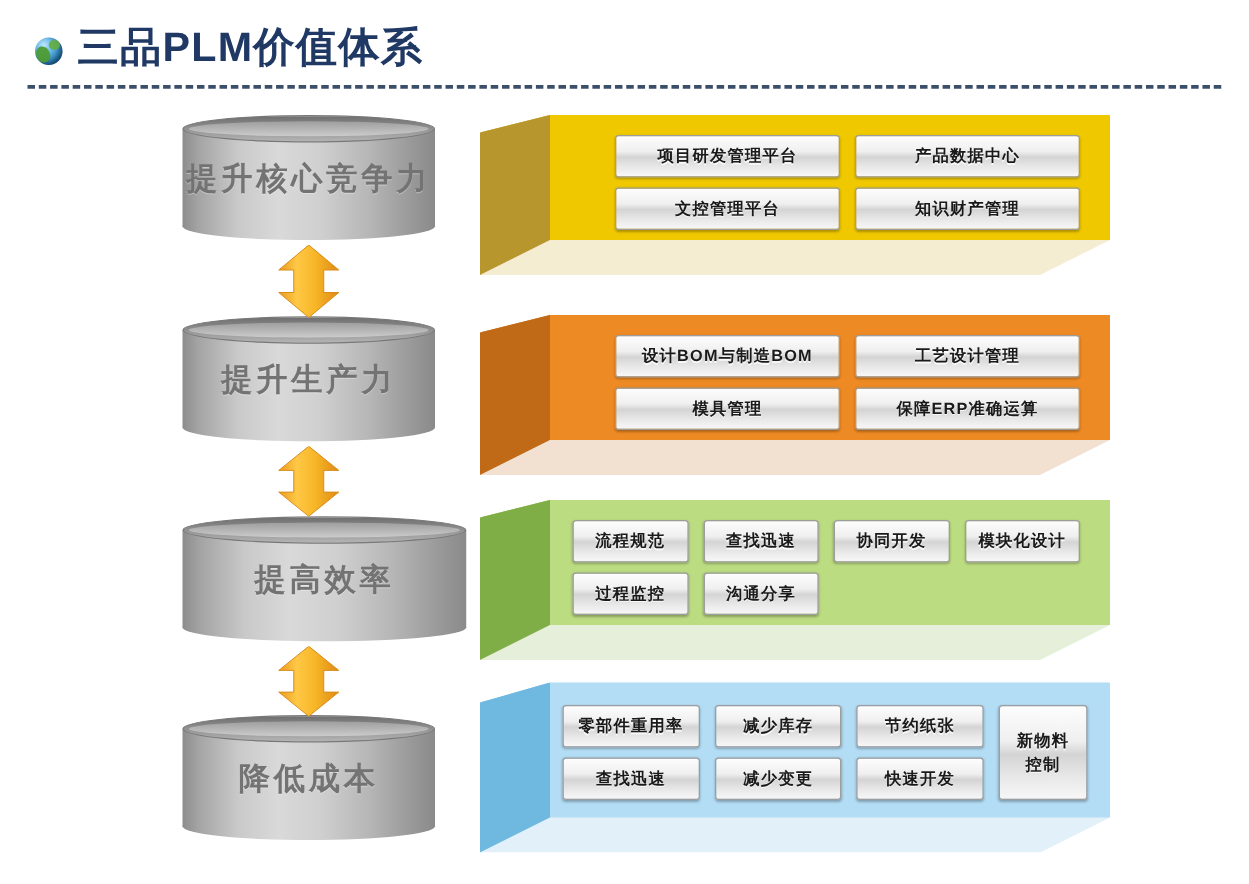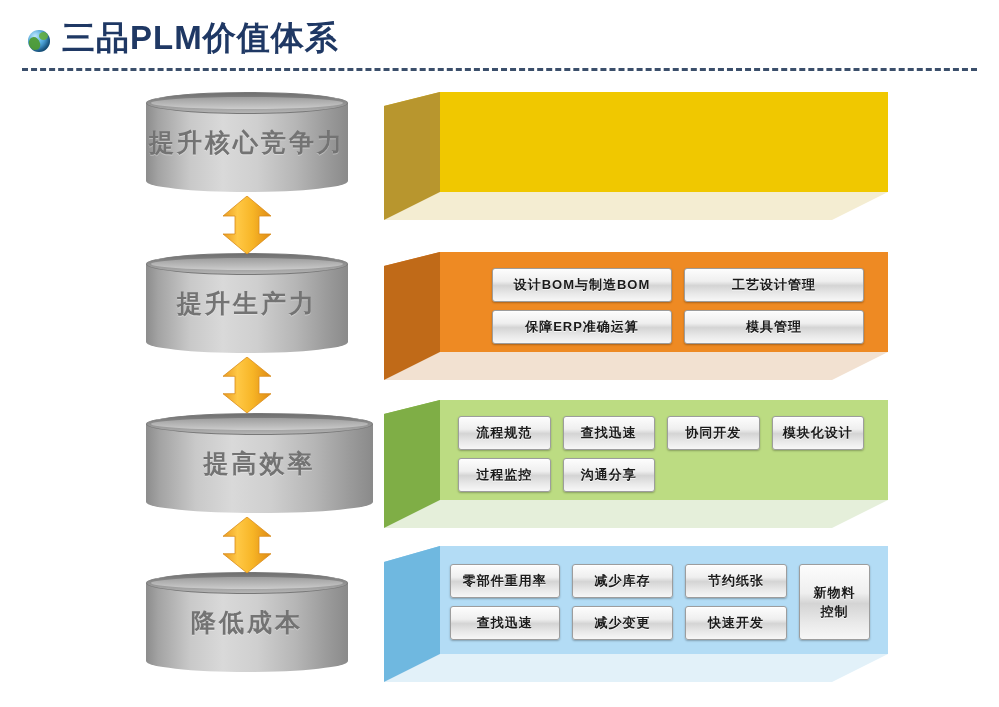--- a/index.html
+++ b/index.html
@@ -180,36 +180,42 @@
 
   <div class="slab" style="left:384px;top:92px;width:504px;height:128px;">
     <div class="gfx">
       <svg viewBox="0 0 504 128" preserveAspectRatio="none">
         <polygon points="0,14 56,0 504,0 448,14" fill="#D9B720"></polygon>
         <polygon points="0,14 56,0 56,100 0,128" fill="#B8962E"></polygon>
         <polygon points="56,0 504,0 504,100 56,100" fill="#F0C800"></polygon>
         <polygon points="0,128 56,100 504,100 448,128" fill="#C9A51C" opacity="0.20"></polygon>
       </svg>
     </div>
+    <div class="grid" style="left:108px;top:16px;width:372px;grid-template-columns:1fr 1fr;grid-auto-rows:34px;">
+      <div class="btn">项目研发管理平台</div>
+      <div class="btn">产品数据中心</div>
+      <div class="btn">文控管理平台</div>
+      <div class="btn">知识财产管理</div>
+    </div>
   </div>
 
   <div class="slab" style="left:384px;top:252px;width:504px;height:128px;">
     <div class="gfx">
       <svg viewBox="0 0 504 128" preserveAspectRatio="none">
         <polygon points="0,14 56,0 504,0 448,14" fill="#D97A1E"></polygon>
         <polygon points="0,14 56,0 56,100 0,128" fill="#C06A18"></polygon>
         <polygon points="56,0 504,0 504,100 56,100" fill="#EE8A23"></polygon>
         <polygon points="0,128 56,100 504,100 448,128" fill="#C06A18" opacity="0.20"></polygon>
       </svg>
     </div>
     <div class="grid" style="left:108px;top:16px;width:372px;grid-template-columns:1fr 1fr;grid-auto-rows:34px;">
       <div class="btn">设计BOM与制造BOM</div>
       <div class="btn">工艺设计管理</div>
+      <div class="btn">模具管理</div>
       <div class="btn">保障ERP准确运算</div>
-      <div class="btn">模具管理</div>
     </div>
   </div>
 
   <div class="slab" style="left:384px;top:400px;width:504px;height:128px;">
     <div class="gfx">
       <svg viewBox="0 0 504 128" preserveAspectRatio="none">
         <polygon points="0,14 56,0 504,0 448,14" fill="#93C14E"></polygon>
         <polygon points="0,14 56,0 56,100 0,128" fill="#7FAE46"></polygon>
         <polygon points="56,0 504,0 504,100 56,100" fill="#BCDC82"></polygon>
         <polygon points="0,128 56,100 504,100 448,128" fill="#7FAE46" opacity="0.20"></polygon>

